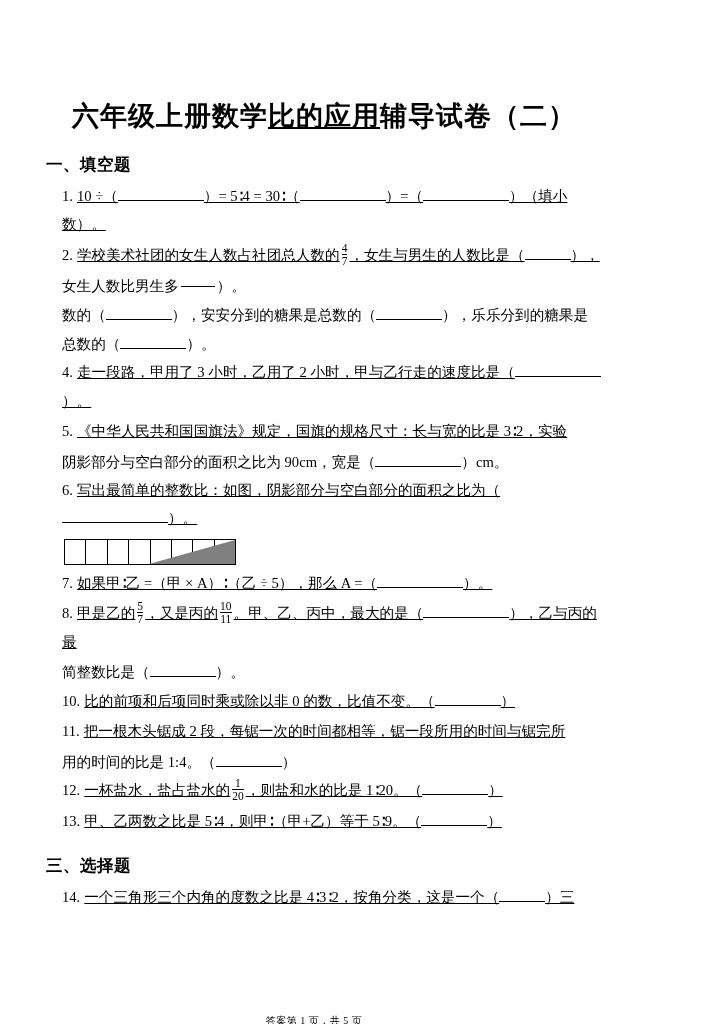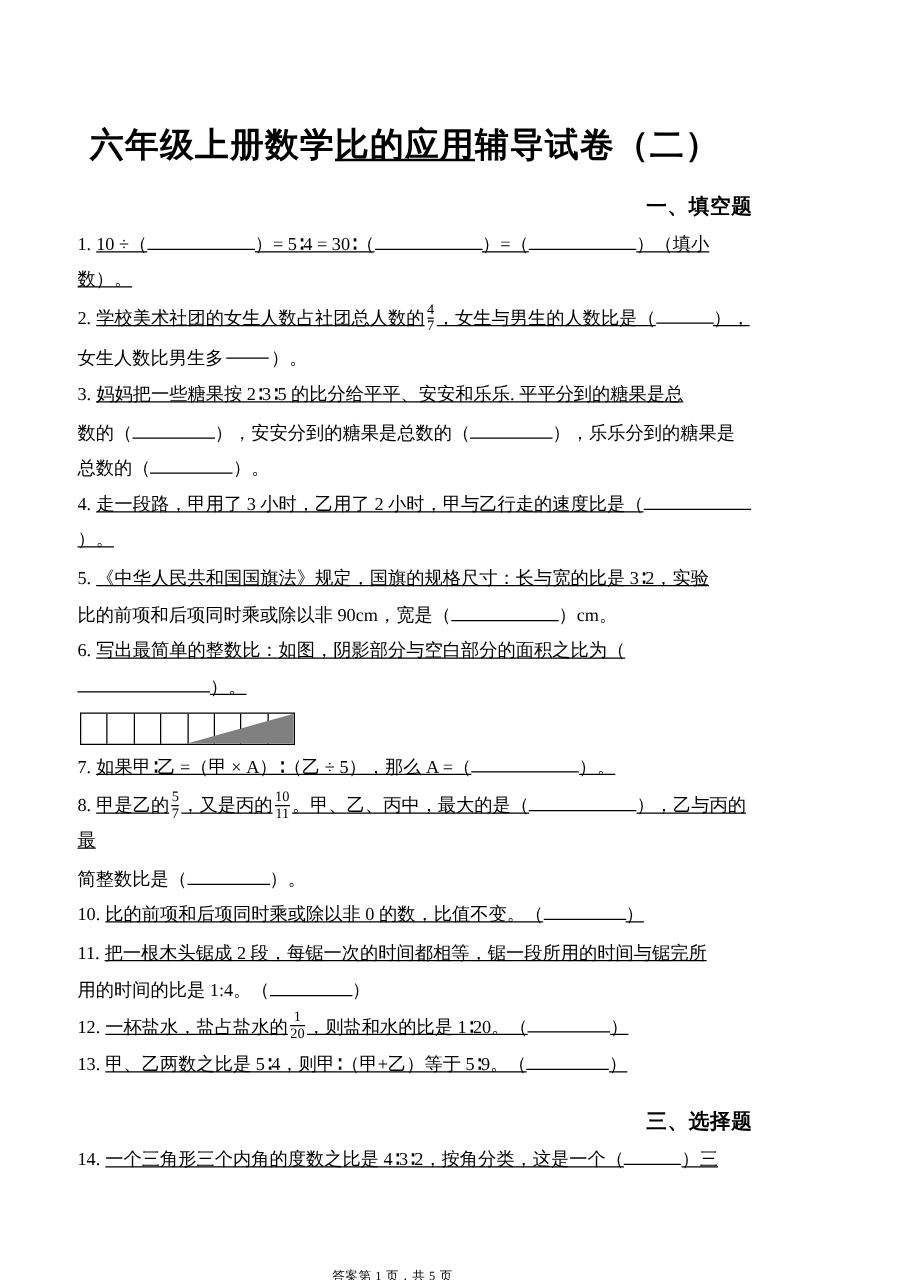--- a/index.html
+++ b/index.html
@@ -32,21 +32,20 @@
     white-space: nowrap;
   }
   .doc-title .ul {
     text-decoration: underline;
   }
   .section-head {
     font-size: 16.5px;
     font-weight: bold;
     margin: 20px 0 6px 0;
     letter-spacing: 0.5px;
-    text-align: right;
   }
   .q {
     font-size: 14.6px;
     line-height: 1.95;
     margin: 0 0 2px 0;
     padding-left: 16px;
     text-align: left;
     text-decoration: underline;
   }
   .q .num {
@@ -137,36 +136,33 @@
     <span class="num">1.</span><span>10 ÷（</span><span class="blank-l"></span><span>）= 5∶4 = 30∶（</span><span class="blank-l"></span><span>）=（</span><span class="blank-l"></span><span>）（填小数）。</span>
   </div>
 
   <div class="q">
     <span class="num">2.</span><span>学校美术社团的女生人数占社团总人数的</span><span class="frac"><span class="num2">4</span><span class="den">7</span></span><span>，女生与男生的人数比是（</span><span class="blank-s"></span><span>），</span>
   </div>
   <div class="indent">
     <span>女生人数比男生多</span><span class="fracblank"><span class="den2">&nbsp;</span><span class="den">&nbsp;</span></span><span>）。</span>
   </div>
 
-  <div class="q">
-    <span class="num">3.</span><span>妈妈把一些糖果按 2∶3∶5 的比分给平平、安安和乐乐. 平平分到的糖果是总</span>
-  </div>
   <div class="indent">
     <span>数的（</span><span class="blank-m"></span><span>），安安分到的糖果是总数的（</span><span class="blank-m"></span><span>），乐乐分到的糖果是总数的（</span><span class="blank-m"></span><span>）。</span>
   </div>
 
   <div class="q">
     <span class="num">4.</span><span>走一段路，甲用了 3 小时，乙用了 2 小时，甲与乙行走的速度比是（</span><span class="blank-l"></span><span>）。</span>
   </div>
 
   <div class="q">
     <span class="num">5.</span><span>《中华人民共和国国旗法》规定，国旗的规格尺寸：长与宽的比是 3∶2，实验</span>
   </div>
   <div class="indent">
-    <span>比的前项和后项同时乘或除以非 90cm，宽是（</span><span class="blank-l"></span><span>）cm。</span>
+    <span>阴影部分与空白部分的面积之比为 90cm，宽是（</span><span class="blank-l"></span><span>）cm。</span>
   </div>
 
   <div class="q">
     <span class="num">6.</span><span>写出最简单的整数比：如图，阴影部分与空白部分的面积之比为（</span><span class="blank-xl"></span><span>）。</span>
   </div>
 
   <div class="shade-figure">
     <div class="grid">
       <i></i>
         <i></i>

